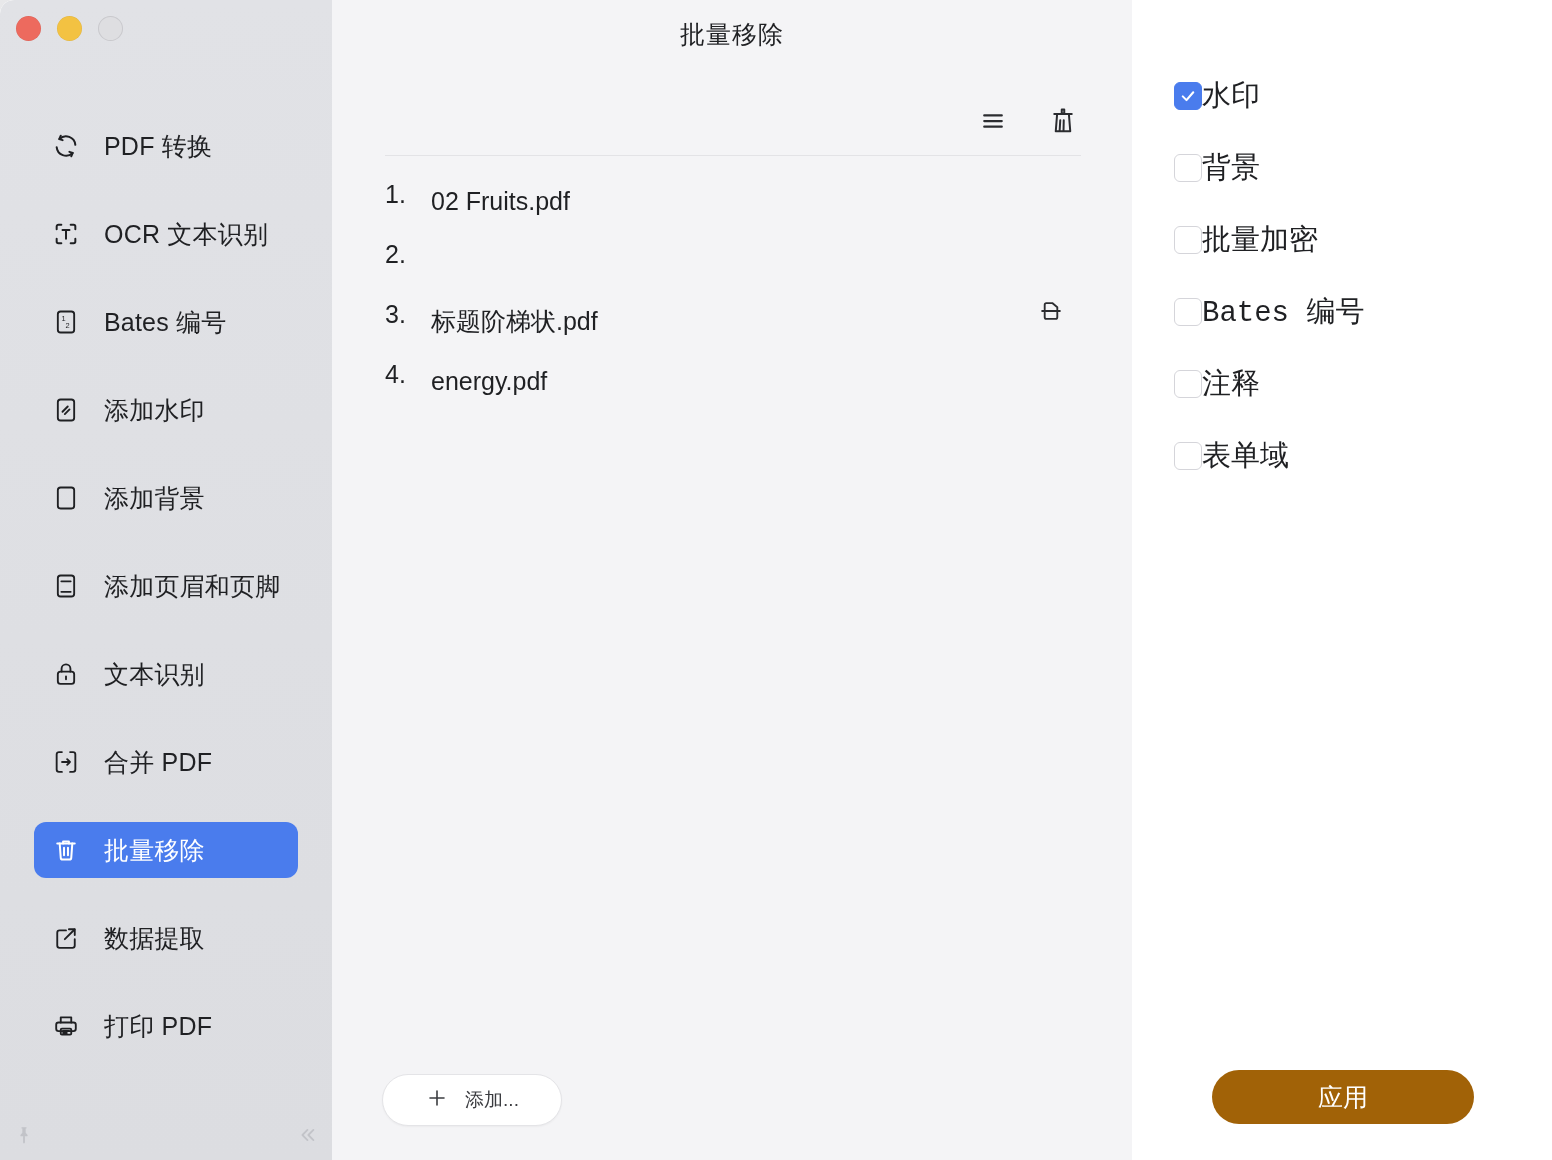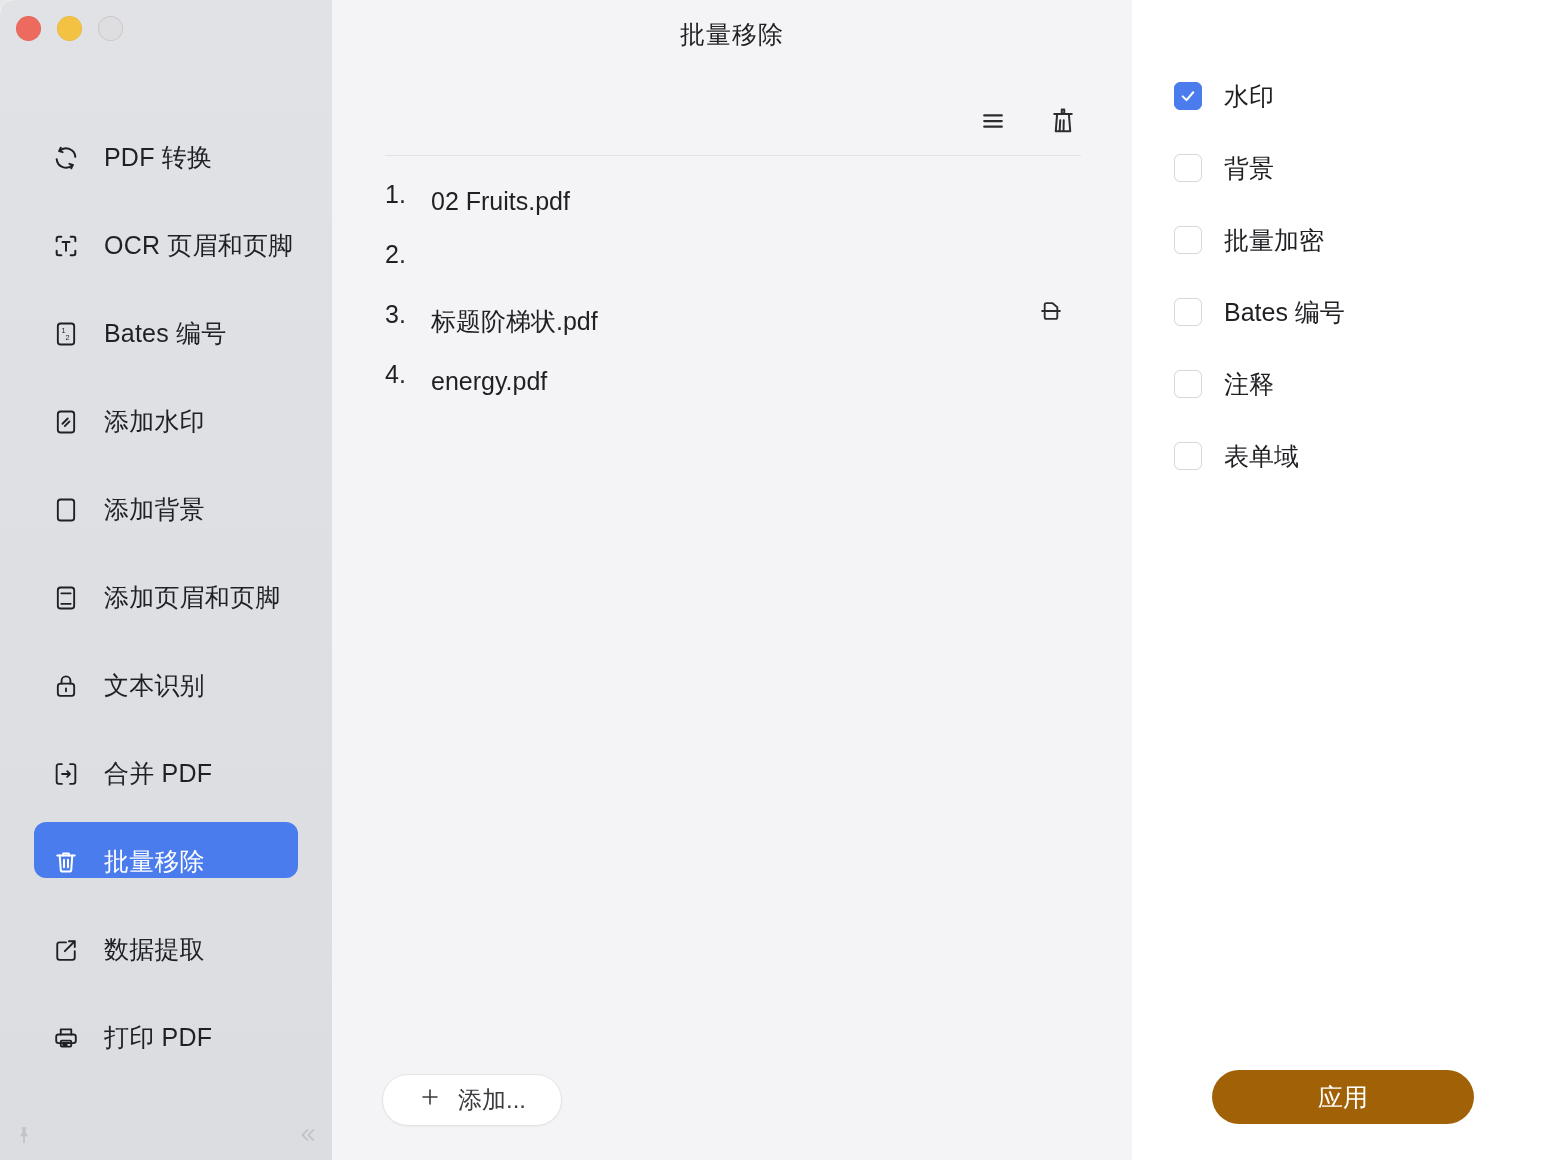--- a/index.html
+++ b/index.html
@@ -32,21 +32,21 @@
     top: 16px; left: 16px;
     display: flex; gap: 16px; align-items: center;
   }
   .dot { width: 25px; height: 25px; border-radius: 50%; }
   .dot.red    { background: #ed6a5e; box-shadow: inset 0 0 0 0.5px rgba(0,0,0,.07); }
   .dot.yellow { background: #f3c242; box-shadow: inset 0 0 0 0.5px rgba(0,0,0,.07); }
   .dot.green  { background: #dedee1; box-shadow: inset 0 0 0 1px #c9c9cd; }
 
   .nav { position: absolute; top: 118px; left: 0; right: 0; }
   .nav-item {
-    display: flex; align-items: flex-end;
+    display: flex; align-items: center;
     height: 56px;
     margin: 0 34px 32px 34px;
     padding: 0 16px;
     border-radius: 12px;
     cursor: default;
     color: #1f2023;
   }
   .nav-item.active { background: #4a7ced; color: #ffffff; }
   .nav-ico {
     width: 32px; height: 32px;
@@ -113,21 +113,21 @@
 
   .add-btn {
     position: absolute;
     left: 50px; bottom: 34px;
     width: 180px; height: 52px;
     background: #ffffff;
     border: 1px solid #e4e4e7;
     border-radius: 26px;
     display: flex; align-items: center; justify-content: center;
     gap: 16px;
-    font-size: 24px;
+    font-size: 19px;
     color: #3b3c40;
     cursor: default;
     box-shadow: 0 1px 2px rgba(0,0,0,.04);
   }
 
   
   .right {
     position: relative;
     flex: 0 0 420px;
     width: 420px; height: 1160px;
@@ -144,21 +144,21 @@
     width: 28px; height: 28px;
     border-radius: 6px;
     border: 1px solid #d5d5da;
     background: #fff;
     flex: 0 0 28px;
     display: flex; align-items: center; justify-content: center;
   }
   .cbox.on { background: #4a7ced; border-color: #4a7ced; }
   .cbox.on svg { display: block; }
   .cbox svg { display: none; }
-  .opt-label { margin-left: 22px; font-size: 25px; color: #1f2023; white-space: nowrap; }
+  .opt-label { font-size: 29px; color: #1f2023; white-space: nowrap; font-family: Liberation Mono, monospace; }
 
   .apply-btn {
     position: absolute;
     left: 80px; bottom: 36px;
     width: 262px; height: 54px;
     background: #a16207;
     border-radius: 27px;
     display: flex; align-items: center; justify-content: center;
     color: #fff; font-size: 25px;
     cursor: default;
@@ -190,21 +190,21 @@
         <span class="nav-label">PDF 转换</span>
       </div>
 
       <div class="nav-item">
         <span class="nav-ico">
           <svg width="28" height="28" viewBox="0 0 24 24" fill="none" stroke="#1f2023" stroke-width="1.7" stroke-linecap="round" stroke-linejoin="round">
             <path d="M4 8V5.5A1.5 1.5 0 0 1 5.5 4H8M16 4h2.5A1.5 1.5 0 0 1 20 5.5V8M20 16v2.5a1.5 1.5 0 0 1-1.5 1.5H16M8 20H5.5A1.5 1.5 0 0 1 4 18.5V16"></path>
             <path d="M9 8.5h6M12 8.5V16"></path>
           </svg>
         </span>
-        <span class="nav-label">OCR 页眉和页脚</span>
+        <span class="nav-label">OCR 文本识别</span>
       </div>
 
       <div class="nav-item">
         <span class="nav-ico">
           <svg width="28" height="28" viewBox="0 0 24 24" fill="none" stroke="#1f2023" stroke-width="1.6" stroke-linecap="round" stroke-linejoin="round">
             <rect x="5" y="3" width="14" height="18" rx="2.4"></rect>
             <text x="8.2" y="11.4" font-size="6.4" fill="#1f2023" stroke="none" font-family="Liberation Sans, sans-serif">1</text>
             <text x="11.6" y="17" font-size="6.4" fill="#1f2023" stroke="none" font-family="Liberation Sans, sans-serif">2</text>
           </svg>
         </span>

